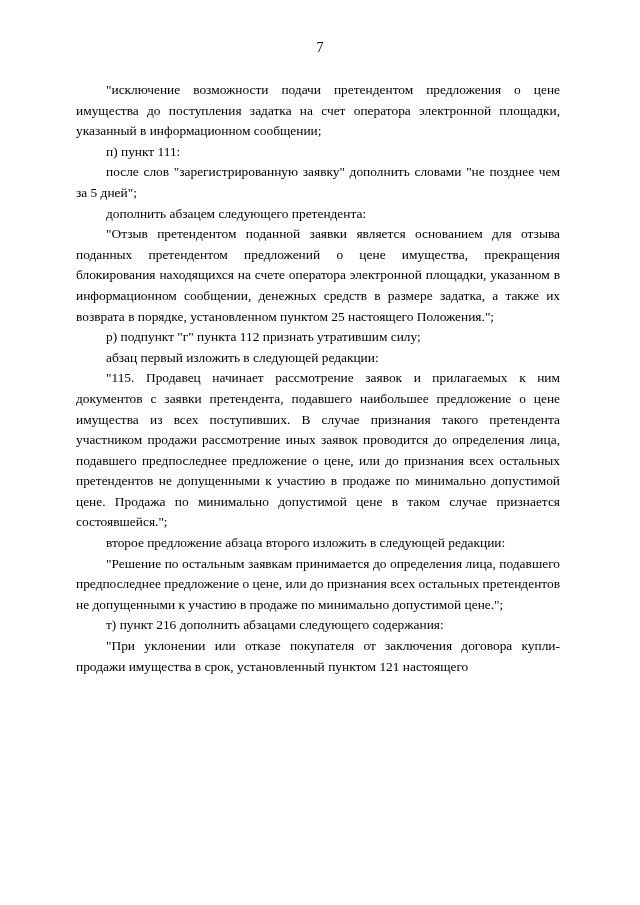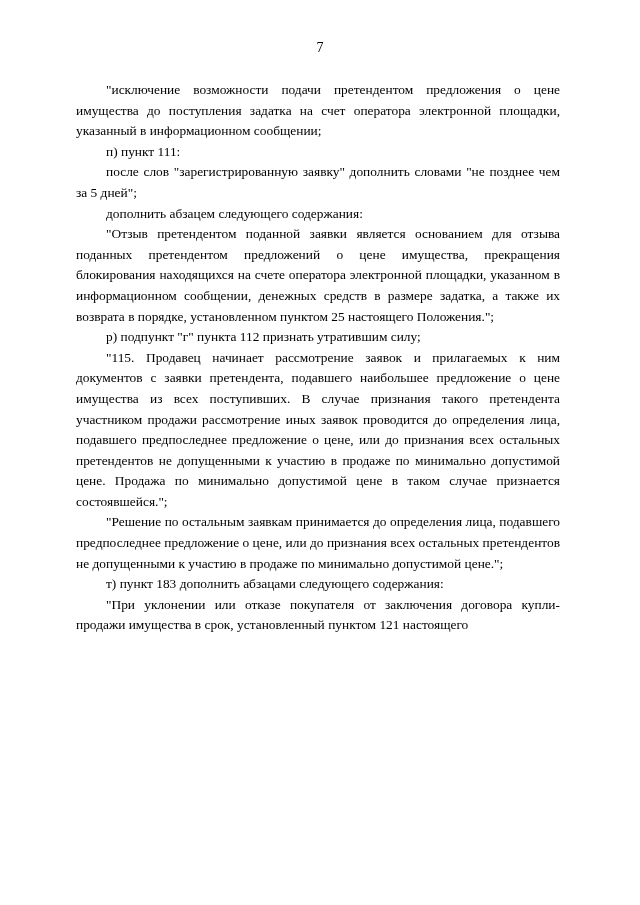--- a/index.html
+++ b/index.html
@@ -53,22 +53,24 @@
 <body>
 
 <div class="page">
 
   <div class="page-number">7</div>
 
   <div class="content">
     <p class="lastjustify">"исключение возможности подачи претендентом предложения о цене имущества до поступления задатка на счет оператора электронной площадки, указанный в информационном сообщении;</p>
     <p>п) пункт 111:</p>
     <p class="lastjustify">после слов "зарегистрированную заявку" дополнить словами "не позднее чем за 5 дней";</p>
-    <p>дополнить абзацем следующего содержания:</p>
+    <p>дополнить абзацем следующего претендента:</p>
     <p class="lastjustify">"Отзыв претендентом поданной заявки является основанием для отзыва поданных претендентом предложений о цене имущества, прекращения блокирования находящихся на счете оператора электронной площадки, указанном в информационном сообщении, денежных средств в размере задатка, а также их возврата в порядке, установленном пунктом 25 настоящего Положения.";</p>
     <p>р) подпункт "г" пункта 112 признать утратившим силу;</p>
+    <p>абзац первый изложить в следующей редакции:</p>
     <p class="lastjustify">"115. Продавец начинает рассмотрение заявок и прилагаемых к ним документов с заявки претендента, подавшего наибольшее предложение о цене имущества из всех поступивших. В случае признания такого претендента участником продажи рассмотрение иных заявок проводится до определения лица, подавшего предпоследнее предложение о цене, или до признания всех остальных претендентов не допущенными к участию в продаже по минимально допустимой цене. Продажа по минимально допустимой цене в таком случае признается состоявшейся.";</p>
+    <p class="lastjustify">второе предложение абзаца второго изложить в следующей редакции:</p>
     <p class="lastjustify">"Решение по остальным заявкам принимается до определения лица, подавшего предпоследнее предложение о цене, или до признания всех остальных претендентов не допущенными к участию в продаже по минимально допустимой цене.";</p>
-    <p>т) пункт 183 дополнить абзацами следующего содержания:</p>
+    <p>т) пункт 216 дополнить абзацами следующего содержания:</p>
     <p class="lastjustify">"При уклонении или отказе покупателя от заключения договора купли-продажи имущества в срок, установленный пунктом 121 настоящего</p>
   </div>
 
 </div>
 
 </body></html>

